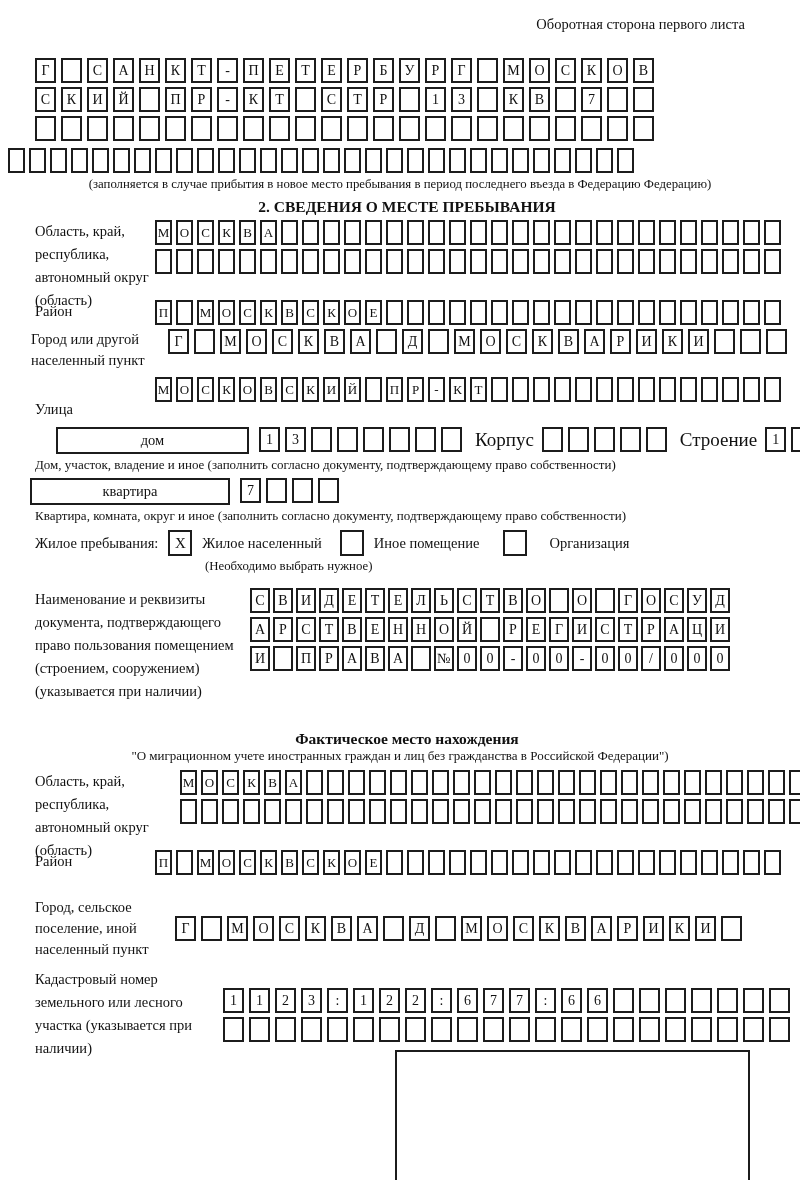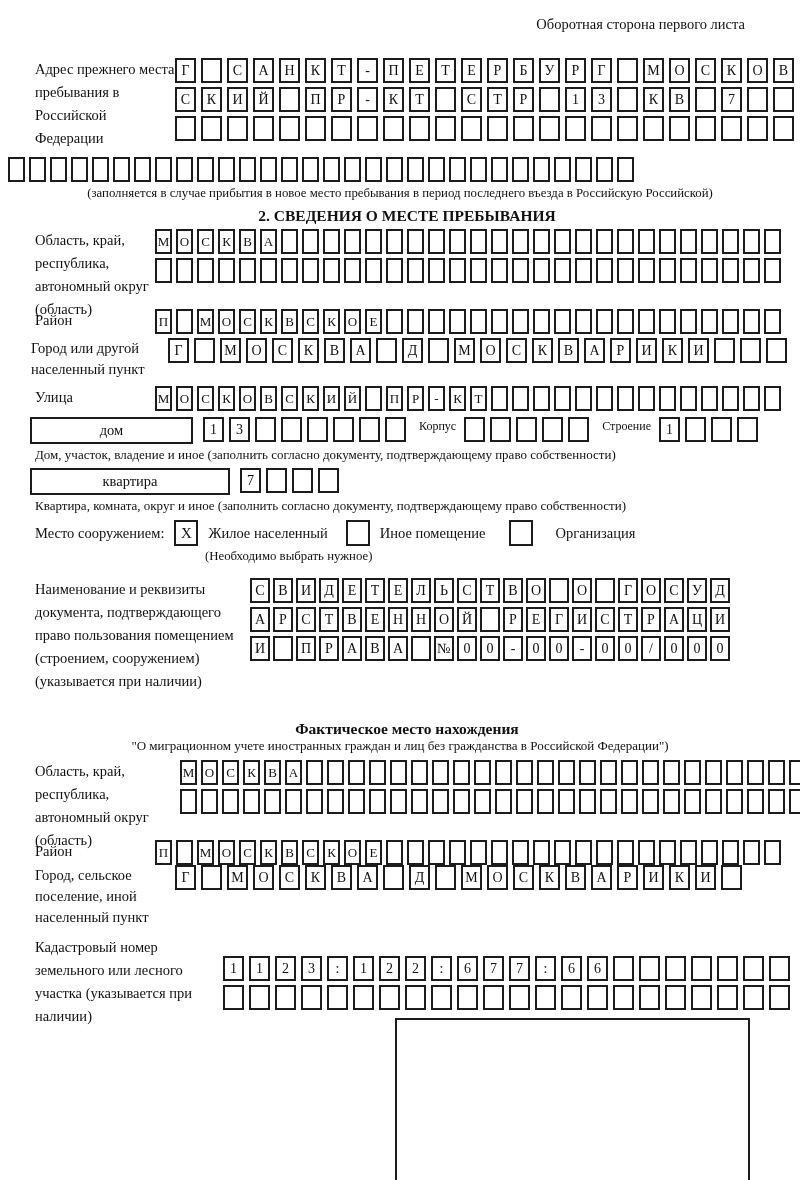--- a/index.html
+++ b/index.html
@@ -28,21 +28,21 @@
   .r22w .cell { width:21px; margin-right:5px; font-size:14px; }
   .r21 .cell  { width:20px; margin-right:3px; font-size:14px; }
 
   .h2 { margin-top:6px; font-size:15.5px; font-weight:bold; text-align:center;padding-left:14px; }
   .note { font-size:12.8px; }
 
   .bigbox {
     flex-shrink:0; border:2px solid #1c1c1c; height:27px;
     display:flex; align-items:center; justify-content:center; font-size:14.5px;
   }
-  .inline-label { padding:2px 8px 0 8px; white-space:nowrap; font-size:12px; }
+  .inline-label { padding:2px 8px 0 8px; white-space:nowrap; font-size:19px; }
 
   .checkbox {
     flex-shrink:0; width:24px; height:26px; border:2px solid #1c1c1c;
     display:inline-flex; align-items:center; justify-content:center;
     font-size:15px; margin:0 10px;
   }
   .caption { padding-left:35px; font-size:13px; margin-top:3px; }
 
   .stamp {
     width:355px; height:177px; border:2px solid #1c1c1c;
@@ -51,21 +51,20 @@
   .lbl-shift { transform:translateY(-20px); }
 </style>
 </head>
 <body>
 
 <div class="page">
 
   <div class="corner">Оборотная сторона первого листа</div>
 
   <div class="field" style="margin-top:24px;">
-    <div class="flabel" style="width:140px;">Адрес прежнего места пребывания в Российской Федерации</div>
     <div class="rows">
       <div class="cells r24">
           <span class="cell">Г</span>
           <span class="cell"></span>
           <span class="cell">С</span>
           <span class="cell">А</span>
           <span class="cell">Н</span>
           <span class="cell">К</span>
           <span class="cell">Т</span>
           <span class="cell">-</span>
@@ -165,21 +164,21 @@
       <span class="cell"></span>
       <span class="cell"></span>
       <span class="cell"></span>
       <span class="cell"></span>
       <span class="cell"></span>
       <span class="cell"></span>
       <span class="cell"></span>
       <span class="cell"></span>
       <span class="cell"></span>
     </div>
-  <div class="note center" style="margin-top:4px;">(заполняется в случае прибытия в новое место пребывания в период последнего въезда в Российскую Российской)</div>
+  <div class="note center" style="margin-top:4px;">(заполняется в случае прибытия в новое место пребывания в период последнего въезда в Федерацию Федерацию)</div>
 
   <div class="h2">2. СВЕДЕНИЯ О МЕСТЕ ПРЕБЫВАНИЯ</div>
 
   <div class="field" style="margin-top:4px; height:56px;">
     <div class="flabel" style="width:120px;">Область, край, республика, автономный округ (область)</div>
     <div class="rows">
       <div class="cells r30">
           <span class="cell">М</span>
           <span class="cell">О</span>
           <span class="cell">С</span>
@@ -306,21 +305,21 @@
         <span class="cell">И</span>
         <span class="cell">К</span>
         <span class="cell">И</span>
         <span class="cell"></span>
         <span class="cell"></span>
         <span class="cell"></span>
       </div>
   </div>
 
   <div class="field" style="margin-top:6px;">
-    <div class="flabel" style="width:120px;">Улица</div>
+    <div class="flabel" style="width:120px;margin-top:21px;">Улица</div>
     <div class="cells r30">
         <span class="cell">М</span>
         <span class="cell">О</span>
         <span class="cell">С</span>
         <span class="cell">К</span>
         <span class="cell">О</span>
         <span class="cell">В</span>
         <span class="cell">С</span>
         <span class="cell">К</span>
         <span class="cell">И</span>
@@ -342,21 +341,21 @@
         <span class="cell"></span>
         <span class="cell"></span>
         <span class="cell"></span>
         <span class="cell"></span>
         <span class="cell"></span>
         <span class="cell"></span>
       </div>
   </div>
 
   <div style="display:flex; align-items:flex-start; padding-left:30px; margin-top:6px;">
-    <div class="bigbox" style="width:163px;">дом</div>
+    <div class="bigbox" style="width:193px;margin-left:26px;">дом</div>
     <div class="cells r22w" style="margin-left:10px;">
         <span class="cell">1</span>
         <span class="cell">3</span>
         <span class="cell"></span>
         <span class="cell"></span>
         <span class="cell"></span>
         <span class="cell"></span>
         <span class="cell"></span>
         <span class="cell"></span>
       </div>
@@ -383,21 +382,21 @@
     <div class="cells r22w" style="margin-left:10px;">
         <span class="cell">7</span>
         <span class="cell"></span>
         <span class="cell"></span>
         <span class="cell"></span>
       </div>
   </div>
   <div class="caption">Квартира, комната, округ и иное (заполнить согласно документу, подтверждающему право собственности)</div>
 
   <div style="display:flex; align-items:center; padding-left:35px; margin-top:6px;">
-    <span>Место сооружением:</span>
+    <span>Жилое пребывания:</span>
     <span class="checkbox">X</span>
     <span>Жилое населенный</span>
     <span class="checkbox" style="margin-left:18px;"></span>
     <span>Иное помещение</span>
     <span class="checkbox" style="margin-left:24px;"></span>
     <span style="margin-left:12px;">Организация</span>
   </div>
   <div class="note" style="margin:3px 0 0 205px;">(Необходимо выбрать нужное)</div>
 
   <div class="field" style="margin-top:14px; height:86px;">
@@ -577,21 +576,21 @@
         <span class="cell"></span>
         <span class="cell"></span>
         <span class="cell"></span>
         <span class="cell"></span>
         <span class="cell"></span>
         <span class="cell"></span>
         <span class="cell"></span>
       </div>
   </div>
 
-  <div class="field" style="margin-top:0;">
+  <div class="field" style="margin-top:22px;align-items:center;">
     <div class="flabel" style="width:140px; line-height:21px;">Город, сельское поселение, иной населенный пункт</div>
     <div class="cells r22w">
         <span class="cell">Г</span>
         <span class="cell"></span>
         <span class="cell">М</span>
         <span class="cell">О</span>
         <span class="cell">С</span>
         <span class="cell">К</span>
         <span class="cell">В</span>
         <span class="cell">А</span>

